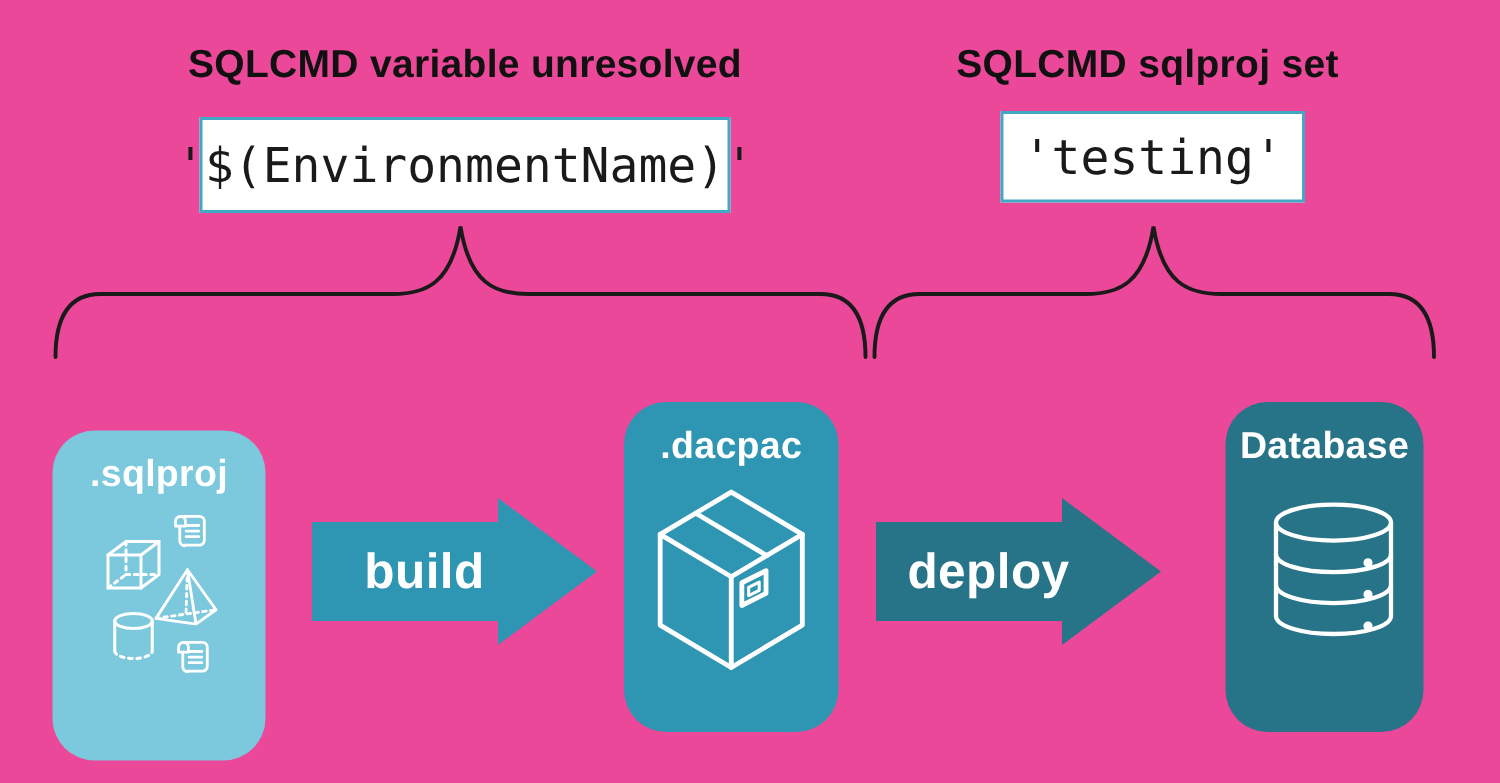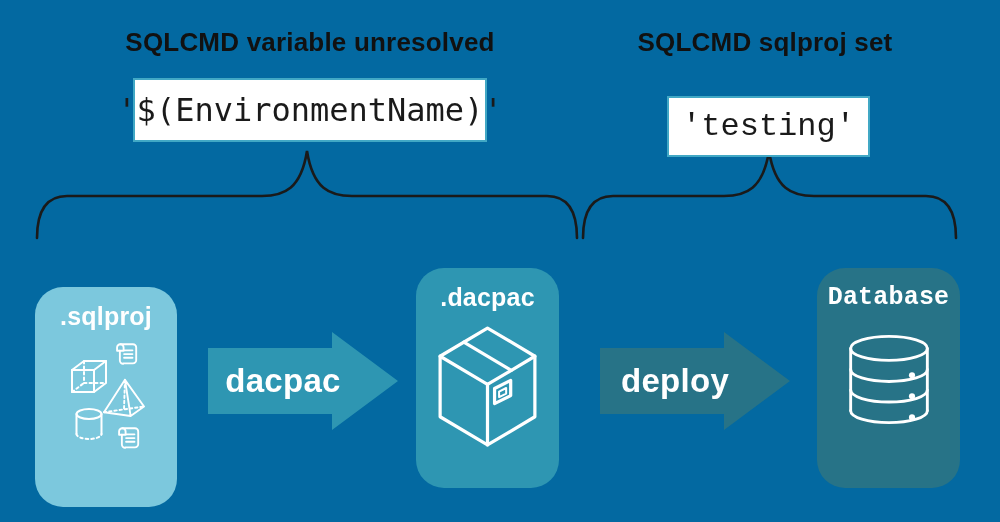--- a/index.html
+++ b/index.html
@@ -1,62 +1,62 @@
 <!DOCTYPE html>
 <html style="--c-card-sqlproj: #7cc8dd; --c-card-dacpac: #2e96b2; --c-card-database: #277387; --c-arrow-build: #2e96b2; --c-arrow-deploy: #277387; --c-code-border: #41a8c5; --c-brace: #1a1a1a; --c-heading-text: #111111; --c-code-text: #1a1a1a; --c-label-text: #ffffff;"><head>
 <meta charset="utf-8">
 <style>
   html,body{margin:0;padding:0;background:#fff;}
   .canvas{
-    position:relative;width:1000px;height:522px;background:#0369a1;overflow:hidden;
+    position:relative;width:1000px;height:522px;background:#ec4899;overflow:hidden;
     font-family:"Liberation Sans",sans-serif;
   }
   
   .heading{
     position:absolute;top:27px;font-size:26px;font-weight:700;
     color:var(--c-heading-text,#111);text-align:center;letter-spacing:.2px;
   }
   .h-left{left:60px;width:500px;}
   .h-right{left:565px;width:400px;}
   
   .codebox{
     position:absolute;background:#fff;border:2px solid var(--c-code-border,#41a8c5);
     display:flex;align-items:center;justify-content:center;
     font-family:"DejaVu Sans Mono",monospace;font-size:32px;color:var(--c-code-text,#1a1a1a);
   }
   .cb-left{left:133px;top:78px;width:350px;height:60px;}
-  .cb-right{left:667px;top:96px;width:199px;height:57px;font-family:Liberation Mono, monospace;}
+  .cb-right{left:667px;top:74px;width:199px;height:57px;}
   
   .braces{position:absolute;left:0;top:0;width:1000px;height:522px;color:var(--c-brace,#1a1a1a);pointer-events:none;}
   
   .card{
     position:absolute;top:268px;height:220px;border-radius:28px;
     color:var(--c-label-text,#fff);
   }
   .card-sqlproj{left:35px;width:142px;background:var(--c-card-sqlproj,#7cc8dd);margin-top:19px;}
   .card-dacpac{left:416px;width:143px;background:var(--c-card-dacpac,#2e96b2);}
-  .card-database{left:817px;width:143px;background:var(--c-card-database,#277387);font-family:Liberation Mono, monospace;}
+  .card-database{left:817px;width:132px;background:var(--c-card-database,#277387);}
   .card-label{
     margin-top:15px;text-align:center;font-size:25px;font-weight:700;letter-spacing:.2px;
   }
   .icon{position:absolute;display:block;}
   .icon svg{display:block;width:100%;height:100%;}
   
   .ic-scroll1{left:76px;top:54px;width:28px;height:28px;}
   .ic-cube{left:32px;top:70px;width:44px;height:42px;}
   .ic-pyramid{left:66px;top:90px;width:46px;height:40px;}
   .ic-cylinder{left:38px;top:120px;width:32px;height:34px;}
   .ic-scroll2{left:78px;top:138px;width:28px;height:28px;}
   .ic-package{left:18px;top:56px;width:107px;height:124px;}
   .ic-database{left:26px;top:64px;width:92px;height:96px;}
   
   .arrow{position:absolute;top:332px;width:190px;height:98px;}
   .arrow svg{position:absolute;left:0;top:0;width:190px;height:98px;}
   .arrow-build{left:208px;color:var(--c-arrow-build,#2e96b2);}
-  .arrow-deploy{left:600px;color:var(--c-arrow-deploy,#277387);padding-left:47px;}
+  .arrow-deploy{left:584px;color:var(--c-arrow-deploy,#277387);padding-left:47px;}
   .arrow-label{
     position:absolute;left:0;top:0;width:150px;height:98px;
     display:flex;align-items:center;justify-content:center;
     font-size:33px;font-weight:700;color:var(--c-label-text,#fff);letter-spacing:.3px;
   }
 </style>
 </head>
 <body>
 
 <div class="canvas">
@@ -118,21 +118,21 @@
         <line x1="14" y1="14" x2="23" y2="14"></line>
         <line x1="14" y1="18" x2="23" y2="18"></line>
       </svg>
     </span>
   </div>
 
   <div class="arrow arrow-build">
     <svg viewBox="0 0 190 98" aria-hidden="true">
       <polygon fill="currentColor" points="0,16 124,16 124,0 190,49 124,98 124,82 0,82"></polygon>
     </svg>
-    <span class="arrow-label">dacpac</span>
+    <span class="arrow-label">build</span>
   </div>
 
   <div class="card card-dacpac">
     <div class="card-label">.dacpac</div>
     <span class="icon ic-package">
       <svg viewBox="0 0 106 123" fill="none" stroke="currentColor" stroke-width="3.2" stroke-linecap="round" stroke-linejoin="round">
         <path d="M53 4 L100 32 L100 92 L53 120 L6 92 L6 32 Z"></path>
         <path d="M6 32 L53 60 L100 32"></path>
         <path d="M53 60 V120"></path>
         <path d="M29.5 18 L76.5 46"></path>

